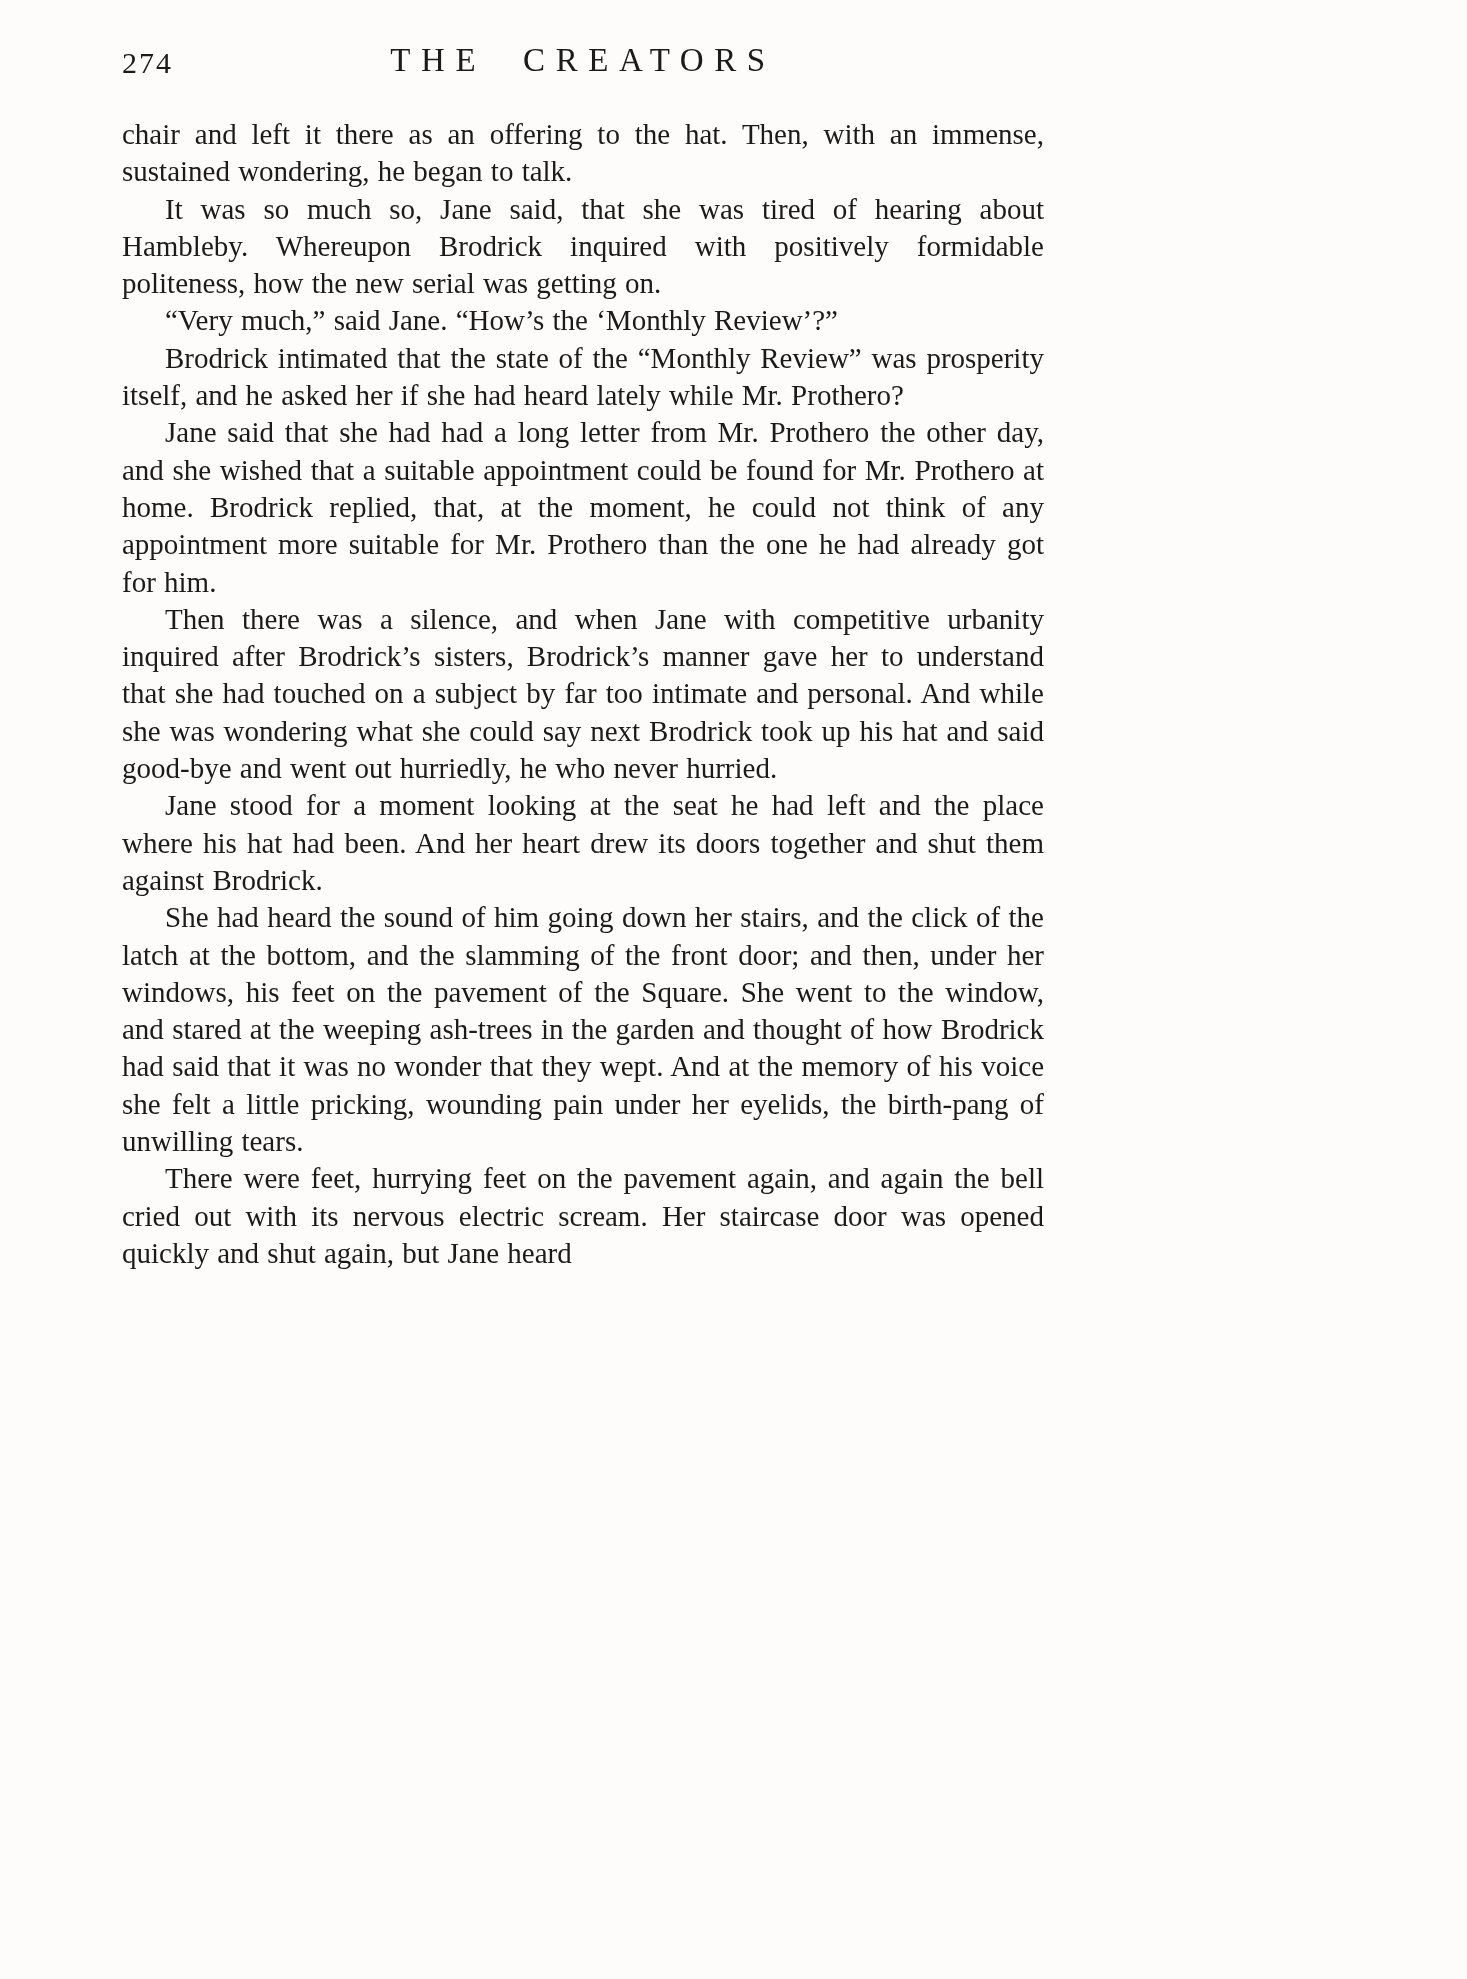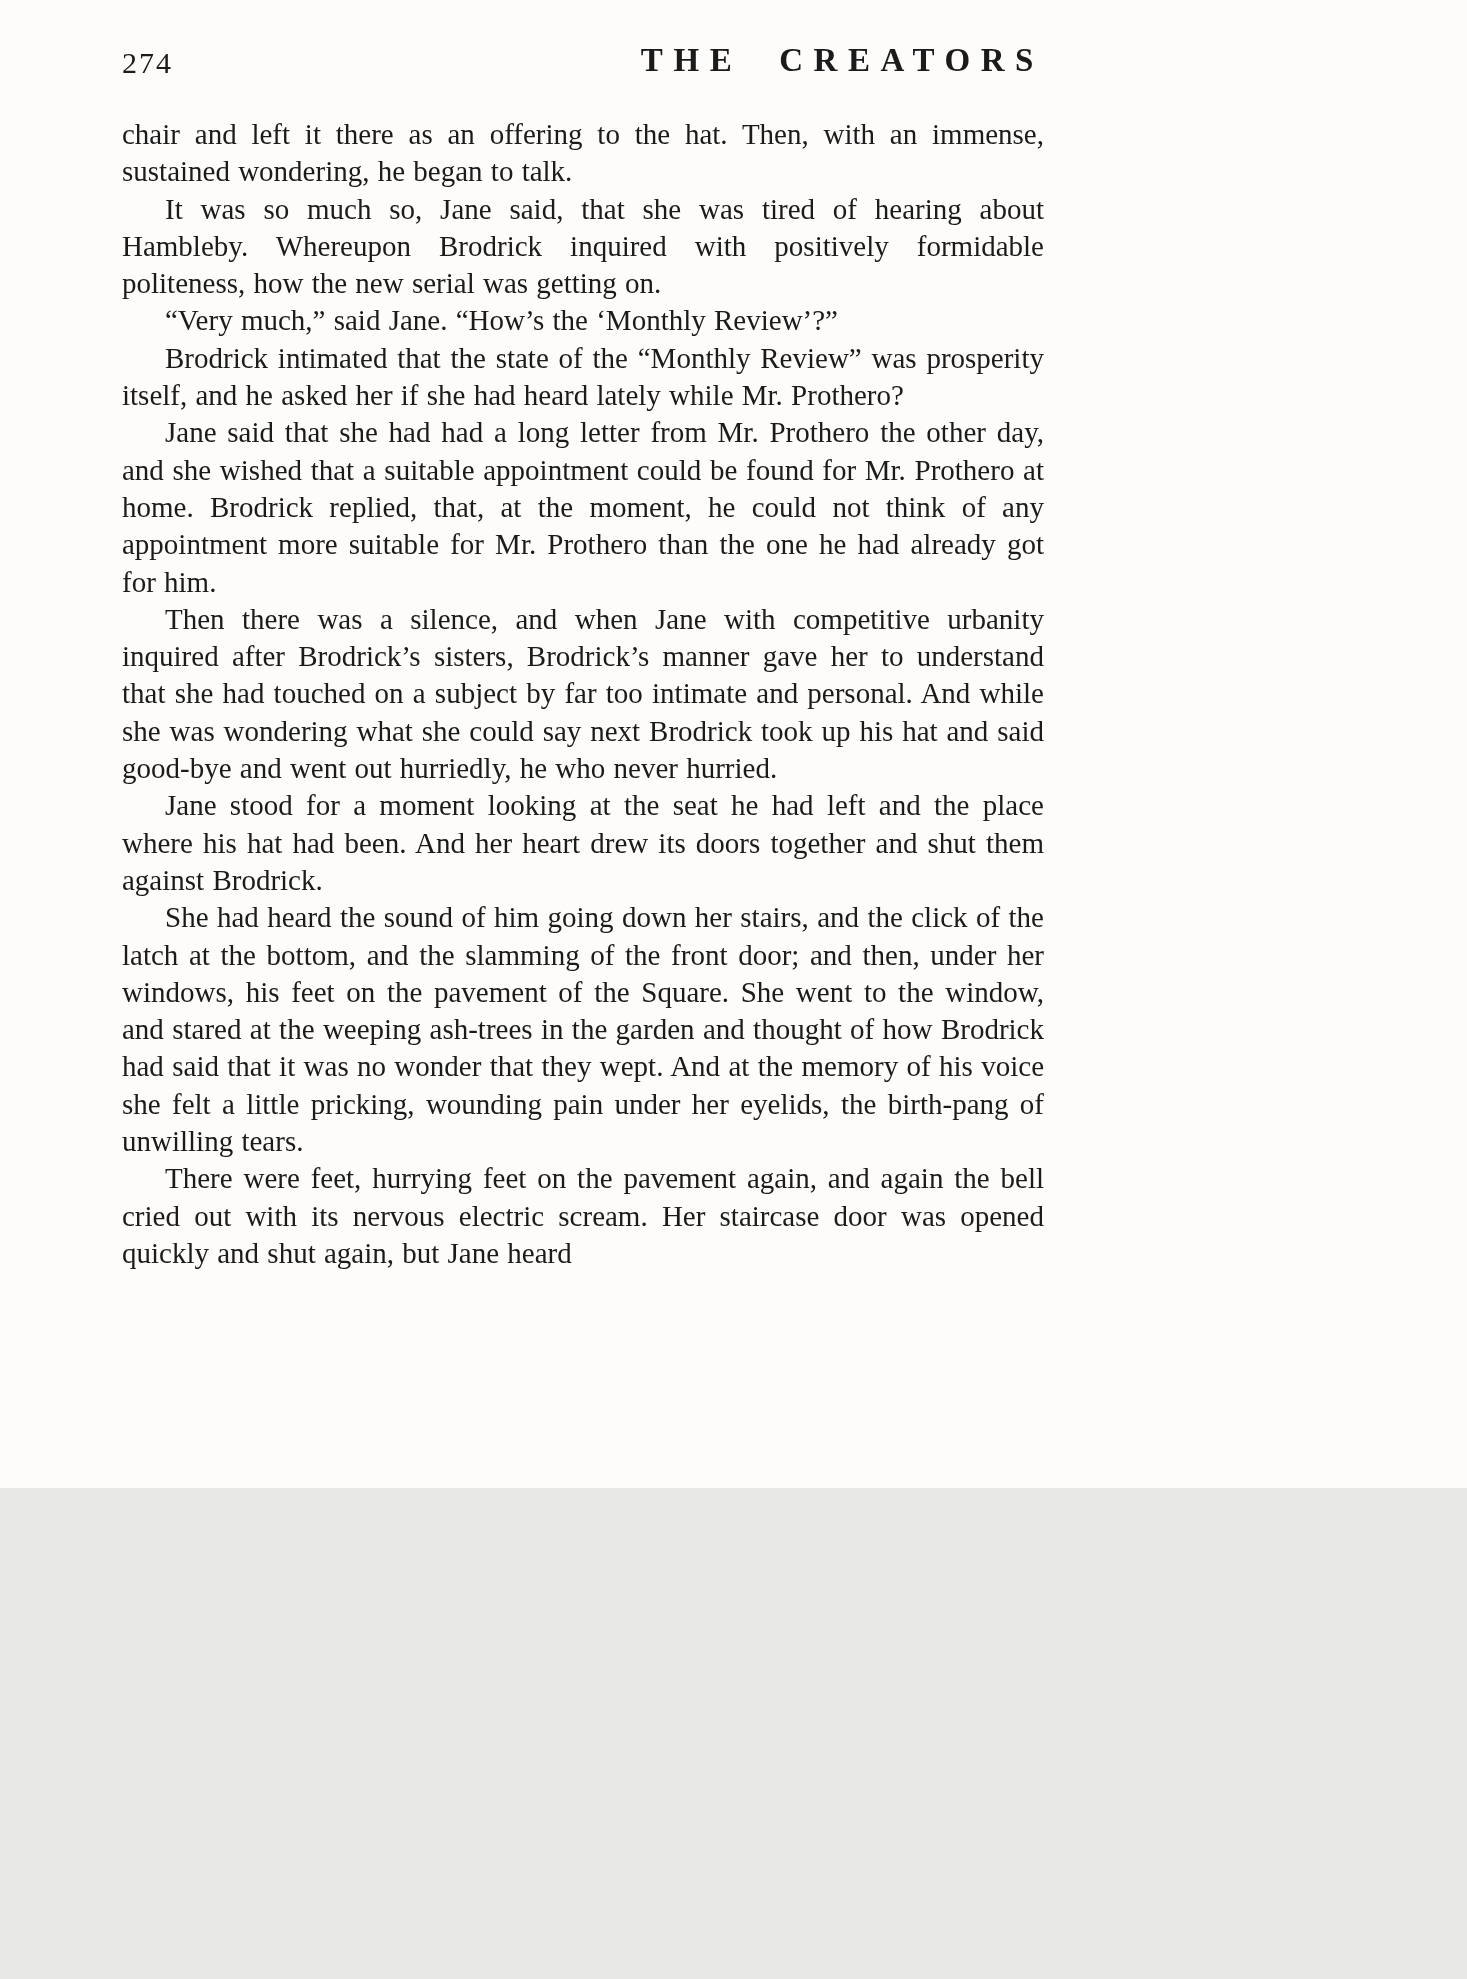--- a/index.html
+++ b/index.html
@@ -3,21 +3,21 @@
 <meta charset="utf-8">
 <style>
   html, body {
     margin: 0;
     padding: 0;
     background: #e8e8e6;
   }
   .page {
     position: relative;
     width: 1467px;
-    height: 1488px;
+    height: 1979px;
     margin: 0 auto;
     background: #fdfcfa;
     color: #1b1b1b;
     font-family: "Liberation Serif", "DejaVu Serif", serif;
     box-sizing: border-box;
     overflow: hidden;
   }
   .text-block {
     position: absolute;
     left: 122px;
@@ -35,23 +35,23 @@
     top: 4px;
     font-size: 30px;
     letter-spacing: 2px;
     font-weight: 400;
   }
   .running-title {
     position: absolute;
     left: 0;
     right: 0;
     top: 0;
-    text-align: right;
+    text-align: center;
     font-size: 33px;
-    font-weight: 700;
+    font-weight: 400;
     letter-spacing: 0.32em;
     word-spacing: 0.55em;
   }
   .body-text p.para {
     margin: 0;
     font-size: 29px;
     line-height: 37.3px;
     text-align: justify;
     text-justify: inter-word;
     word-spacing: 1px;

